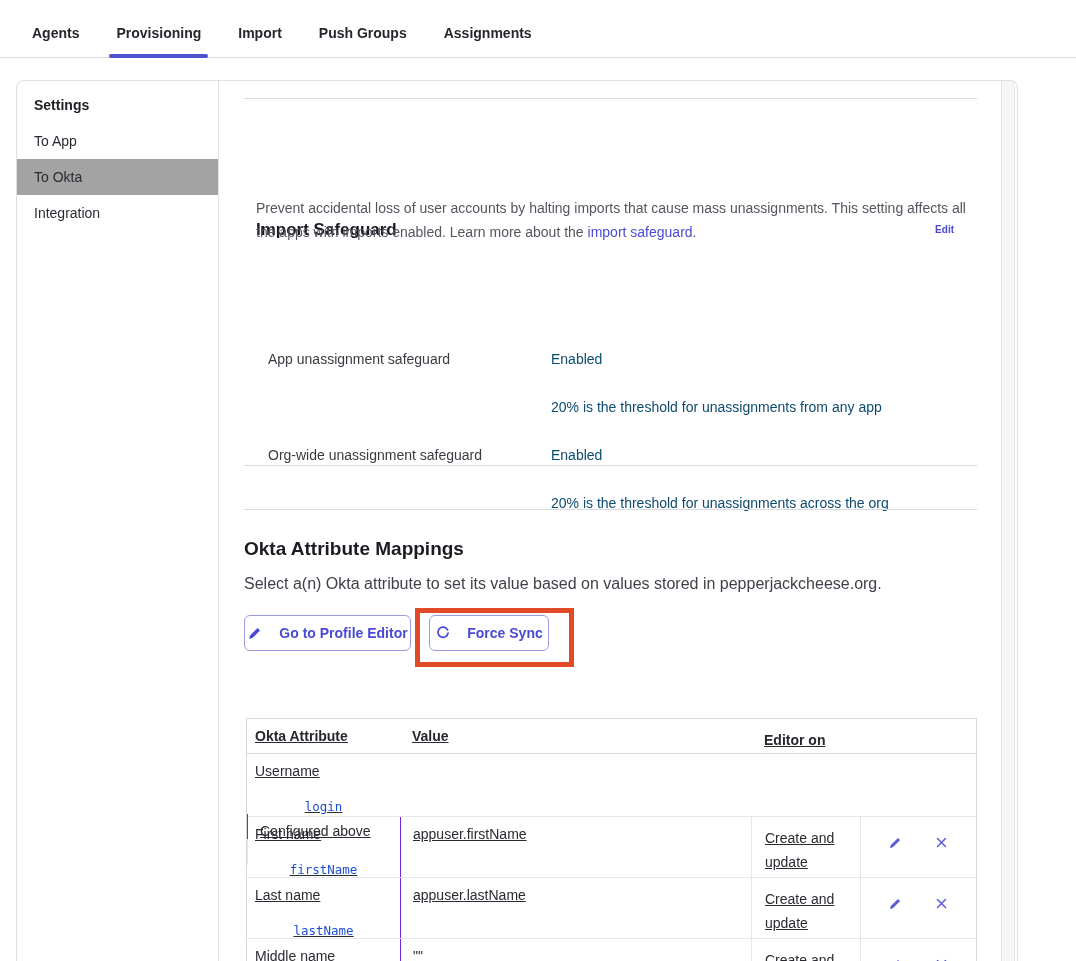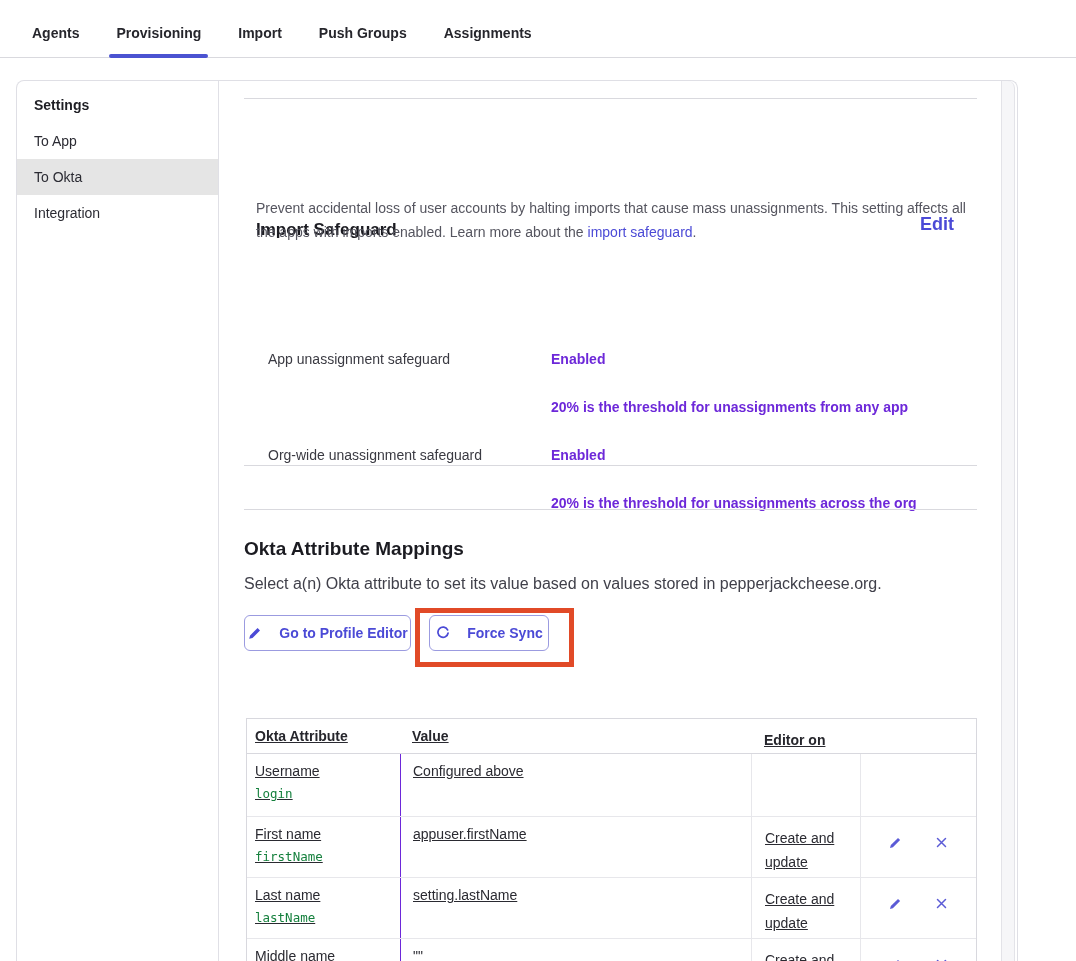--- a/index.html
+++ b/index.html
@@ -38,33 +38,33 @@
   
   .sidebar {
     position:absolute; left:0; top:0; bottom:0; width:202px;
     border-right:1px solid #e0e0e6; padding-top:6px;
   }
   .side-item {
     height:36px; display:flex; align-items:center; padding-left:17px;
     font-size:14px; color:#2b2b33; cursor:pointer;
   }
   .side-item.header { font-weight:700; color:#1e1e24; cursor:default; }
-  .side-item.selected { background:#e5e5e5; }
+  .side-item.selected { background:#a3a3a3; }
   
   .content { position:absolute; left:227px; top:0; width:733px; height:100%; }
   .abs { position:absolute; }
   .divider { height:1px; background:#d9d9de; width:733px; left:0; }
   .h-is { left:12px; top:139px; font-size:17px; font-weight:700; color:#1b1b21; }
-  .edit-link { top:133px; right:23px; font-size:18px; font-weight:700; color:#4b4ad6; cursor:pointer; }
+  .edit-link { top:143px; right:23px; font-size:10px; font-weight:700; color:#4b4ad6; cursor:pointer; }
   .para {
     left:12px; top:115px; width:714px; font-size:14px; line-height:24px; color:#55555f;
   }
   .para a { color:#4b4ad6; text-decoration:none; cursor:pointer; }
   .def-label { left:24px; font-size:14px; color:#3a3a42; }
-  .def-value { left:307px; font-size:14px; color:#6d28d9;font-weight:bold; }
+  .def-value { left:307px; font-size:14px; color:#0c4a6e; }
   .h-oam { left:0; top:457px; font-size:19px; font-weight:700; color:#1b1b21; }
   .sub-oam { left:0; top:494px; font-size:16px; color:#40404a; }
   
   .btn {
     position:absolute; top:534px; height:36px; display:flex; align-items:center; justify-content:center;
     gap:16px; border:1px solid #9b9be0; border-radius:6px; background:#fff;
     font-size:14px; font-weight:700; color:#4b4ad6; cursor:pointer;
   }
   .btn-profile { left:0; width:167px; }
   .btn-sync { left:185px; width:120px; }
@@ -80,26 +80,26 @@
   .trow { display:flex; border-bottom:1px solid #e7e7eb;text-decoration:underline; }
   .trow.head { border-bottom:1px solid #d8d8de; }
   .tcell { flex:none; }
   .c1 { width:153px; padding:9px 8px 0 8px; }
   .c2 { width:351px; padding:9px 8px 0 12px; border-left:1px solid #6d28d9; }
   .c3 { width:109px; padding:9px 8px 0 13px; border-left:1px solid #e7e7eb; line-height:24px; }
   .c4 { width:116px; border-left:1px solid #e7e7eb; display:flex; justify-content:center;
         gap:30px; padding-top:17px; }
   .head .tcell { border-left:none; font-weight:700; color:#26262c; padding-top:9px; padding-bottom:8px; }
   .trow.head { height:35px; }
-  .r-user { height:63px; }
+  .r-user { height:63px;flex-direction:column; }
   .r-mid { height:61px; }
   .r-last-partial { height:64px; border-bottom:none; }
   .attr-name { font-size:14px; color:#2a2a31; }
-  .attr-code { margin-top:7px; font-family:"DejaVu Sans Mono","Liberation Mono",monospace;
-               font-size:12.5px; color:#15803d; }
+  .attr-code { margin-top:20px; font-family:"DejaVu Sans Mono","Liberation Mono",monospace;
+               font-size:12.5px; color:#1d4ed8;text-align:center; }
   .attr-code:empty { display:none; }
   .icon-btn { width:16px; height:16px; cursor:pointer; display:inline-flex; align-items:center; justify-content:center; }
   .icon-btn svg { display:block; }
 </style>
 </head>
 <body>
 
 <nav class="tabbar">
   <div class="tab">Agents</div>
   <div class="tab active">Provisioning</div>
@@ -197,21 +197,21 @@
               </svg>
           </span>
         </div>
       </div>
 
       <div class="trow r-mid">
         <div class="tcell c1">
           <div class="attr-name">Last name</div>
           <div class="attr-code">lastName</div>
         </div>
-        <div class="tcell c2">setting.lastName</div>
+        <div class="tcell c2">appuser.lastName</div>
         <div class="tcell c3">Create and update</div>
         <div class="tcell c4">
           <span class="icon-btn">
             <svg width="13" height="13" viewBox="0 0 13 13">
                 <path d="M1 12l.8-2.9L9 1.9l2.1 2.1-7.2 7.2L1 12z" fill="#5b5bd6"></path>
               </svg>
           </span>
           <span class="icon-btn">
             <svg width="11" height="11" viewBox="0 0 11 11">
                 <path d="M1.5 1.5l8 8M9.5 1.5l-8 8" stroke="#5b5bd6" stroke-width="1.5" stroke-linecap="round"></path>

